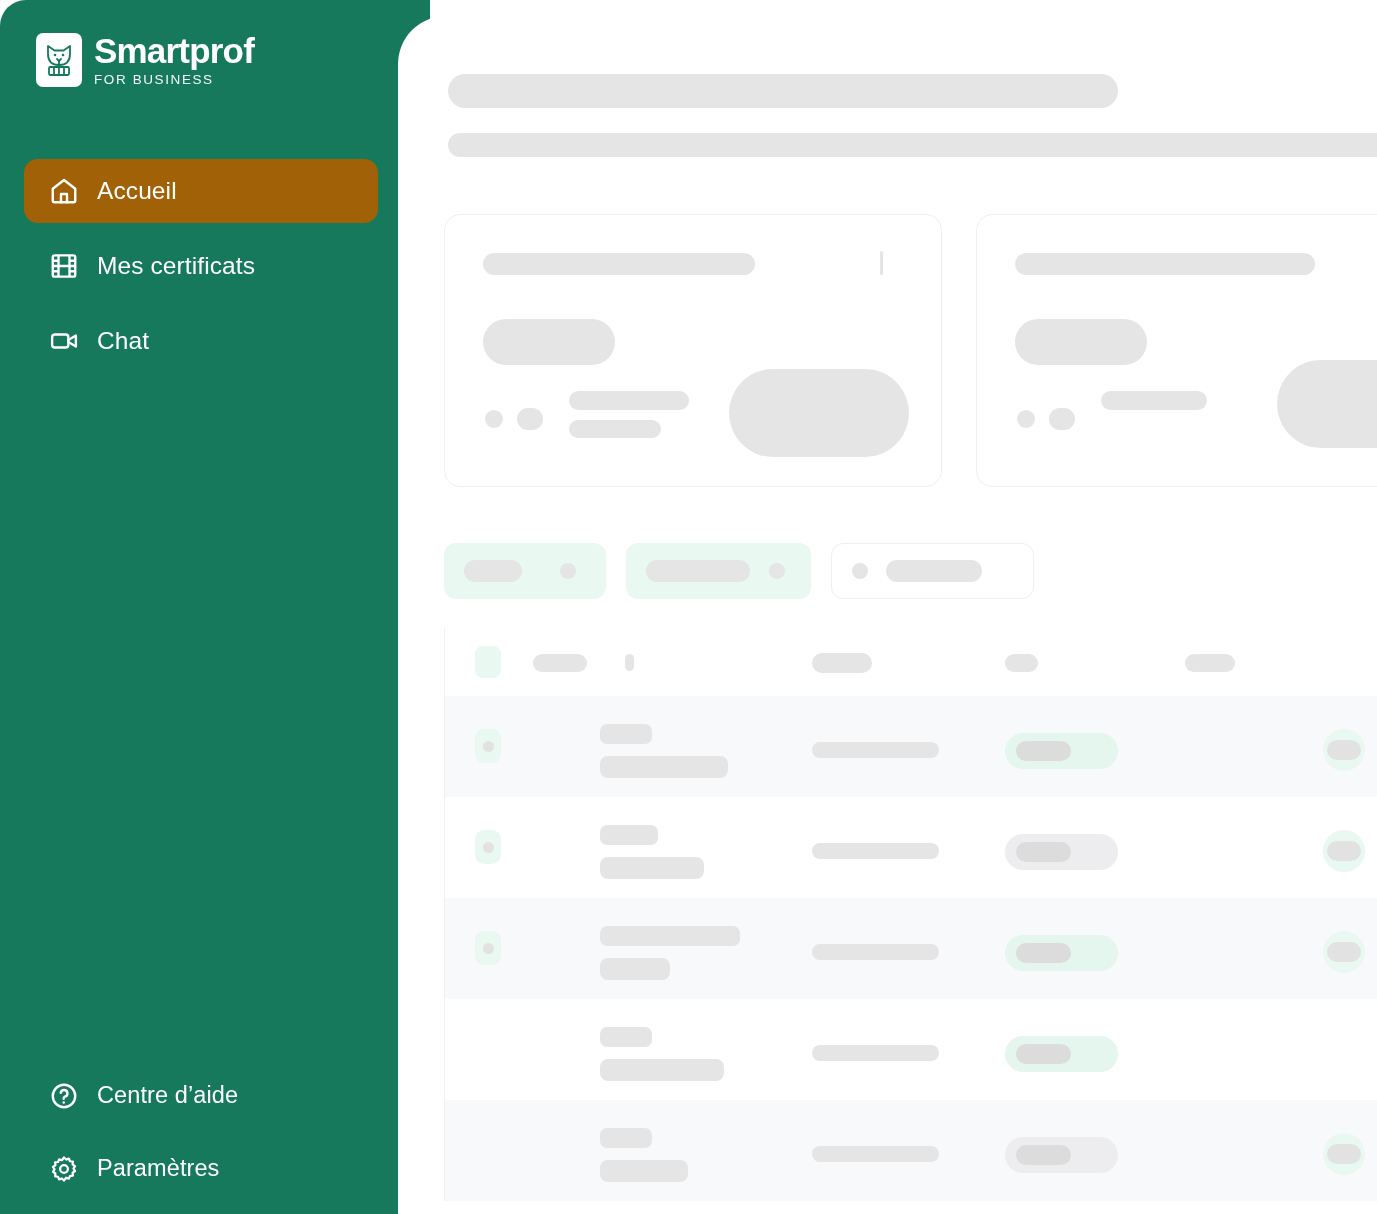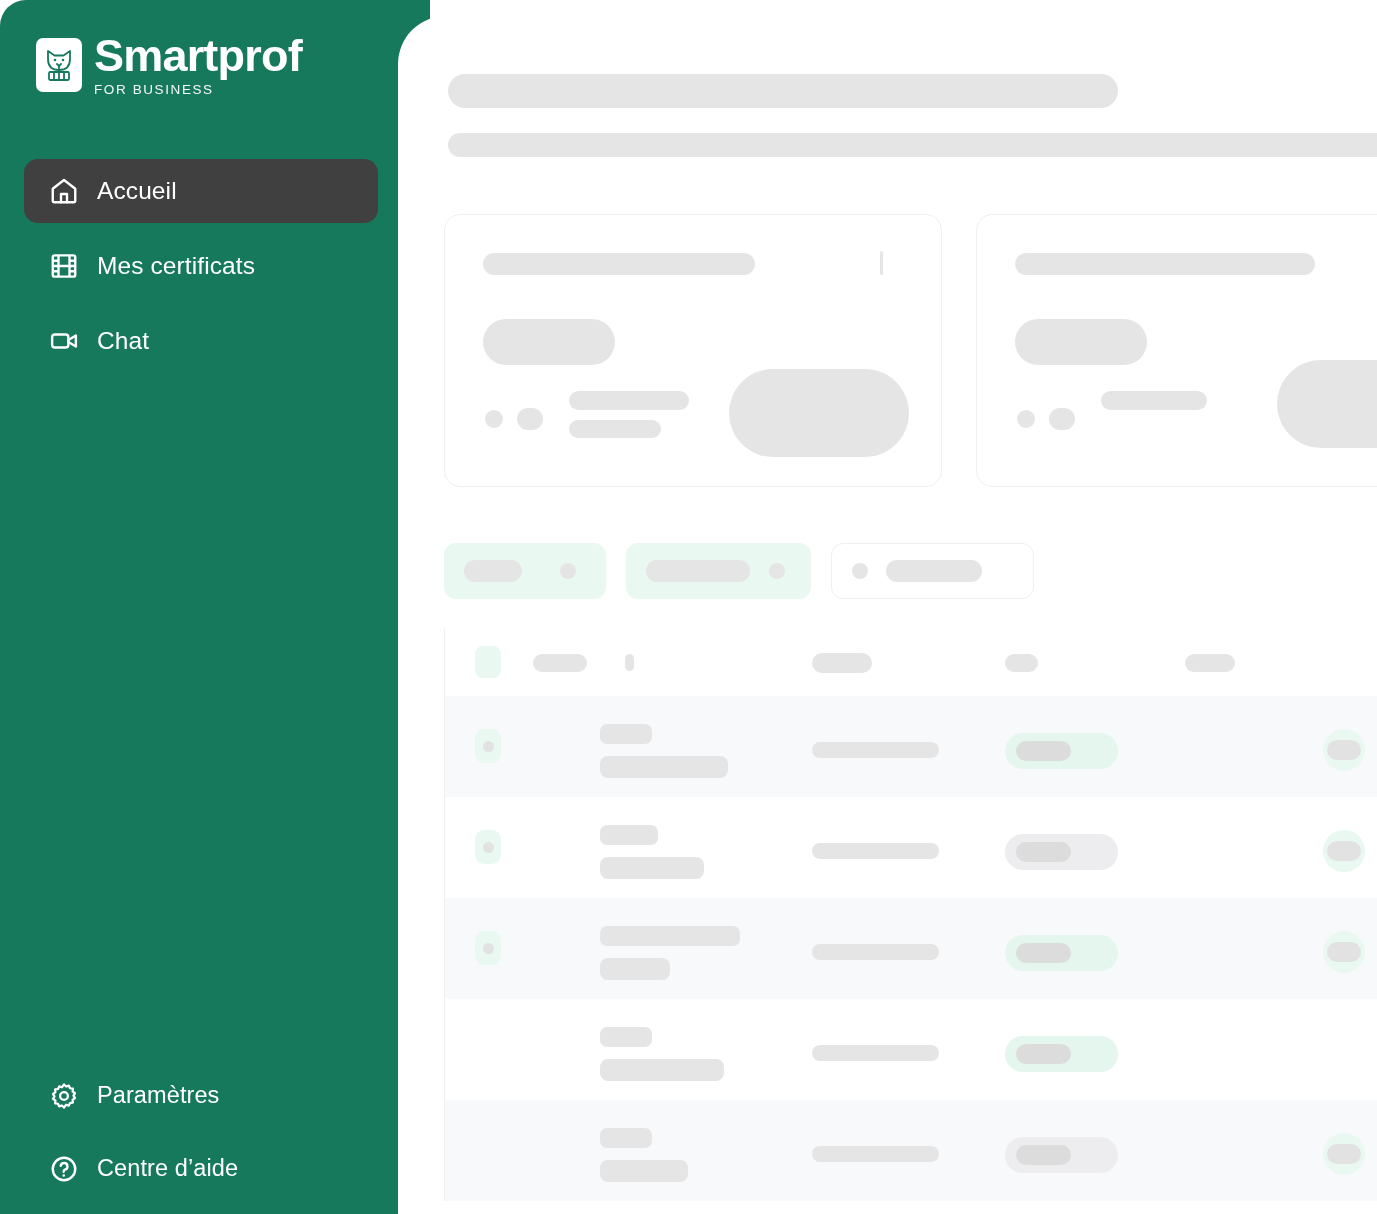--- a/index.html
+++ b/index.html
@@ -46,21 +46,21 @@
     border-radius: 7px;
     display: flex;
     align-items: center;
     justify-content: center;
     flex: none;
   }
   .brand-mark svg { display: block; }
   .brand-text { display: flex; flex-direction: column; justify-content: center; }
   .brand-name {
     color: #ffffff;
-    font-size: 45px;
+    font-size: 35px;
     font-weight: bold;
     letter-spacing: -0.8px;
     line-height: 1;
   }
   .brand-sub {
     color: #ffffff;
     font-size: 13.5px;
     letter-spacing: 1.6px;
     line-height: 1;
     margin-top: 5px;
@@ -76,21 +76,21 @@
     display: flex;
     align-items: center;
     gap: 17px;
     height: 64px;
     padding: 0 24px;
     border-radius: 14px;
     color: #ffffff;
     cursor: pointer;
   }
   .nav-item + .nav-item { margin-top: 11px; }
-  .nav-item.active { background: #404040; }
+  .nav-item.active { background: #a16207; }
   .nav-label {
     font-size: 24.5px;
     letter-spacing: 0.1px;
     line-height: 1;
     white-space: nowrap;
   }
   .nav-icon { width: 32px; height: 32px; flex: none; display: flex; align-items: center; justify-content: center; }
   .nav-icon svg { display: block; }
 
   .nav-bottom {
@@ -271,37 +271,37 @@
         <span class="nav-label">Chat</span>
       </div>
 
 
     </nav>
 
     <nav class="nav-bottom">
 
       <div class="nav-item">
         <span class="nav-icon">
-          <svg width="30" height="30" viewBox="0 0 24 24" fill="none" stroke="#ffffff" stroke-width="1.8" stroke-linecap="round" stroke-linejoin="round">
-            <path d="M12 2.8 l1.7 1.6 2.2-.7 .9 2.1 2.3 .3 -.2 2.3 1.9 1.3 -1.2 2 1.2 2 -1.9 1.3 .2 2.3 -2.3 .3 -.9 2.1 -2.2-.7 L12 21.2 l-1.7-1.6 -2.2 .7 -.9-2.1 -2.3-.3 .2-2.3 -1.9-1.3 1.2-2 -1.2-2 1.9-1.3 -.2-2.3 2.3-.3 .9-2.1 2.2 .7 Z"></path>
-            <circle cx="12" cy="12" r="3.1"></circle>
-          </svg>
-        </span>
-        <span class="nav-label">Paramètres</span>
-      </div>
-
-      <div class="nav-item">
-        <span class="nav-icon">
           <svg width="30" height="30" viewBox="0 0 24 24" fill="none" stroke="#ffffff" stroke-width="1.9" stroke-linecap="round" stroke-linejoin="round">
             <circle cx="12" cy="12" r="9"></circle>
             <path d="M9.4 9.4 a2.7 2.7 0 1 1 3.3 3.1 c-.7.3-1 .9-1 1.7"></path>
             <circle cx="11.8" cy="17.2" r="1" fill="#ffffff" stroke="none"></circle>
           </svg>
         </span>
         <span class="nav-label">Centre d’aide</span>
+      </div>
+
+      <div class="nav-item">
+        <span class="nav-icon">
+          <svg width="30" height="30" viewBox="0 0 24 24" fill="none" stroke="#ffffff" stroke-width="1.8" stroke-linecap="round" stroke-linejoin="round">
+            <path d="M12 2.8 l1.7 1.6 2.2-.7 .9 2.1 2.3 .3 -.2 2.3 1.9 1.3 -1.2 2 1.2 2 -1.9 1.3 .2 2.3 -2.3 .3 -.9 2.1 -2.2-.7 L12 21.2 l-1.7-1.6 -2.2 .7 -.9-2.1 -2.3-.3 .2-2.3 -1.9-1.3 1.2-2 -1.2-2 1.9-1.3 -.2-2.3 2.3-.3 .9-2.1 2.2 .7 Z"></path>
+            <circle cx="12" cy="12" r="3.1"></circle>
+          </svg>
+        </span>
+        <span class="nav-label">Paramètres</span>
       </div>
 
     </nav>
   </aside>
 
   <main class="main">
 
     <div class="sk hdr-bar-1"></div>
     <div class="sk hdr-bar-2"></div>
 

